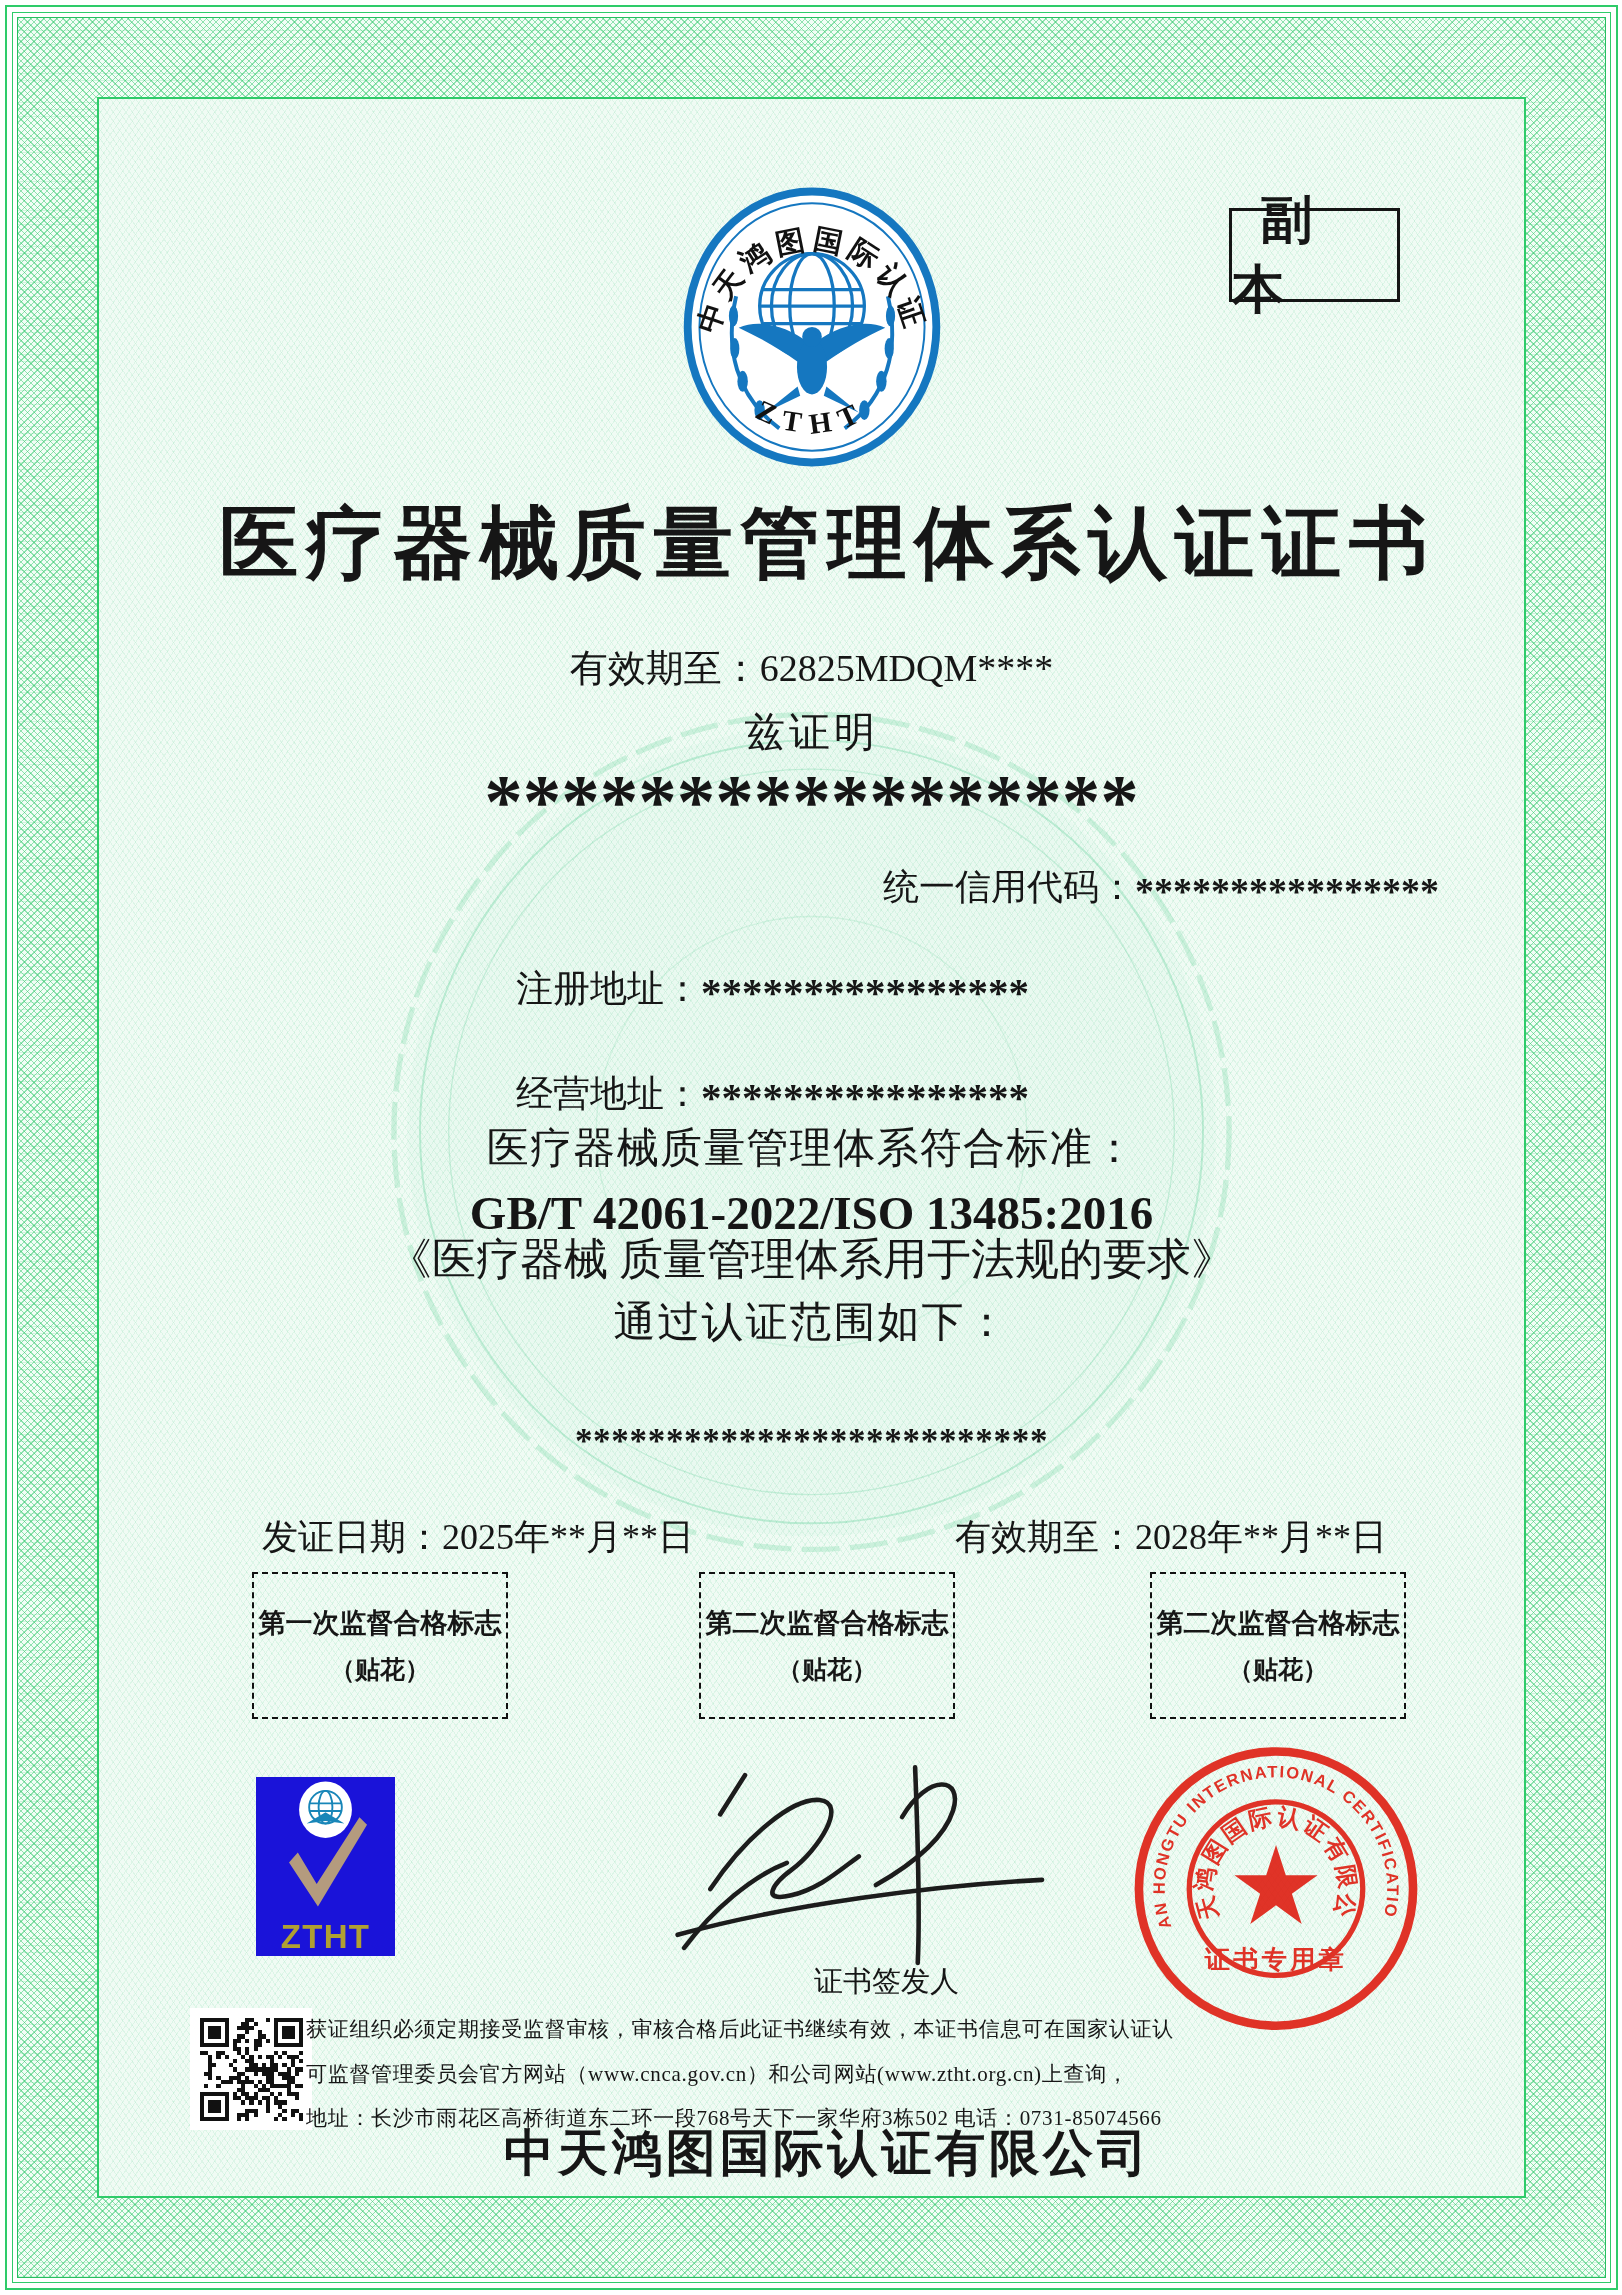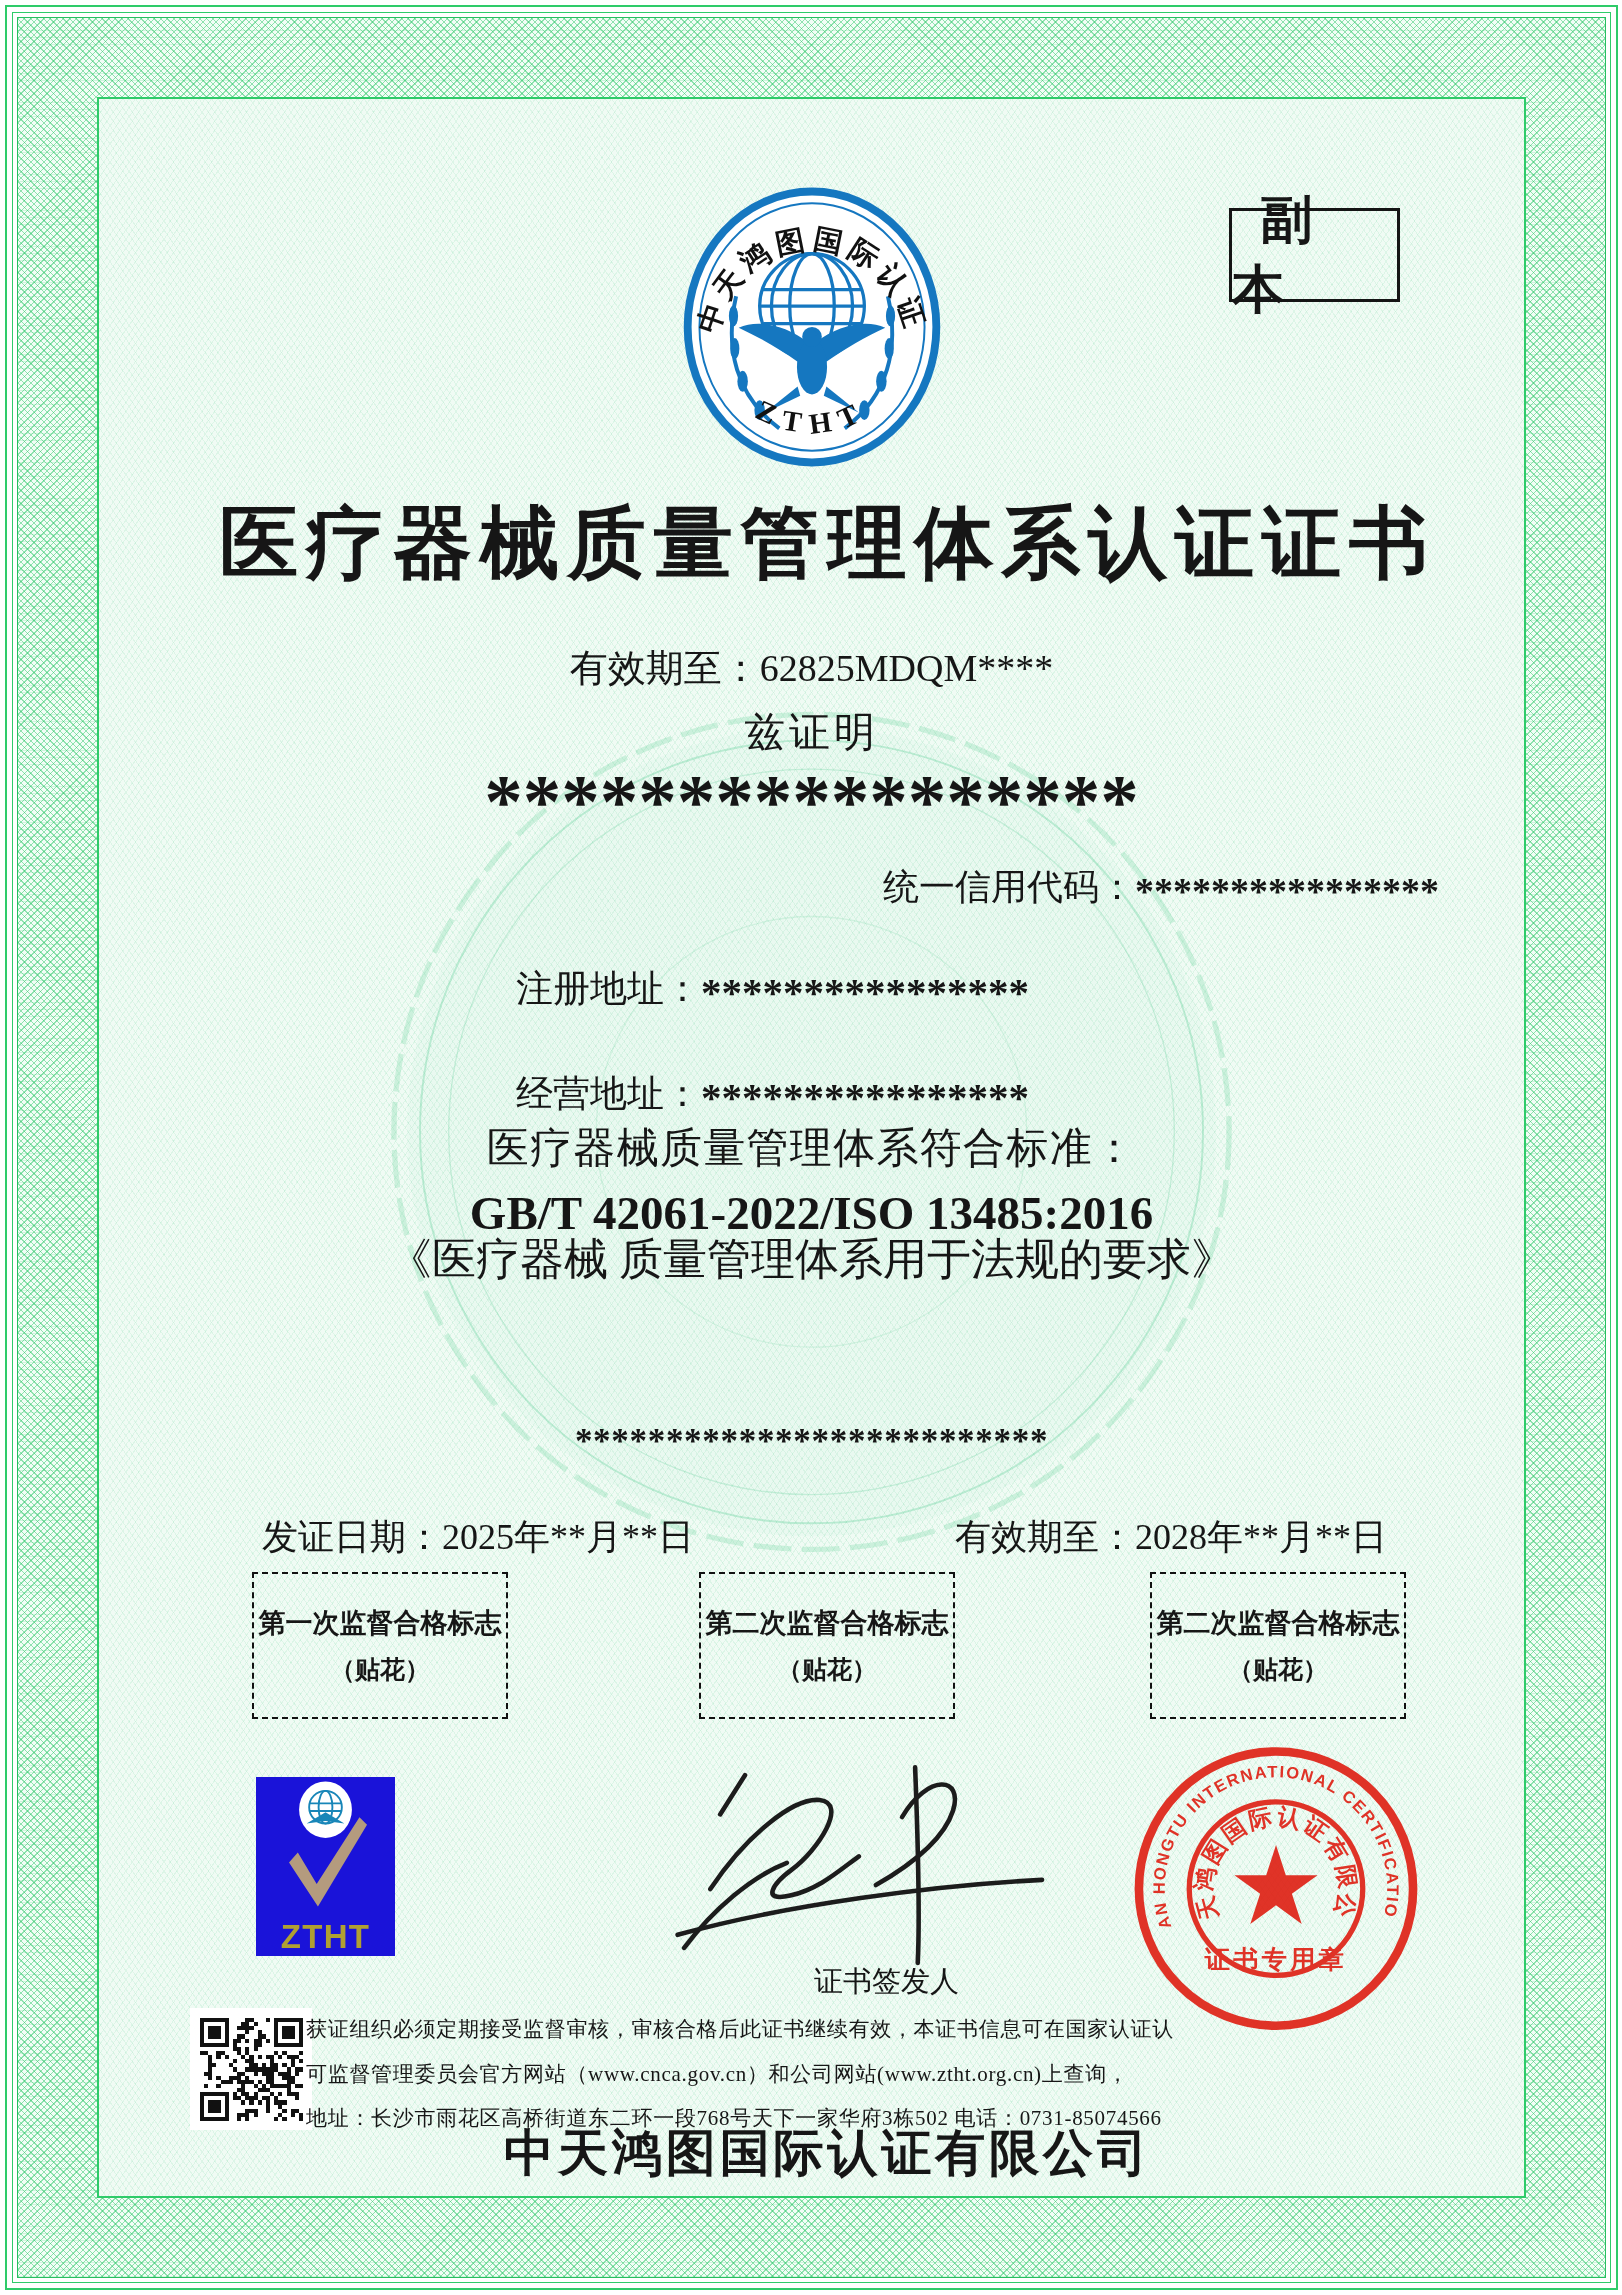--- a/index.html
+++ b/index.html
@@ -146,20 +146,21 @@
     <span>注册地址：</span><span class="ast" style="font-weight:bold;font-size:41px;">****************</span>
   </div>
 
   <div class="abs" style="left:516px;top:1035px;font-size:37px;margin-top:37px;">
     <span>经营地址：</span><span class="ast" style="font-weight:bold;font-size:41px;">****************</span>
   </div>
 
   <div class="abs ctr" style="top:1127px;font-size:42px;letter-spacing:1.3px;">医疗器械质量管理体系符合标准：</div>
   <div class="abs ctr" style="top:1190px;font-size:47px;font-weight:600;">GB/T 42061-2022/ISO 13485:2016</div>
   <div class="abs ctr" style="top:1238px;font-size:44px;">《医疗器械 质量管理体系用于法规的要求》</div>
+  <div class="abs ctr" style="top:1301px;font-size:42px;letter-spacing:2px;">通过认证范围如下：</div>
 
   <div class="abs ctr" style="top:1419px;font-size:35px;font-weight:bold;letter-spacing:0.7px;"><span class="ast">**************************</span></div>
 
   <div class="abs" style="left:262px;top:1519px;font-size:36px;">发证日期：2025年**月**日</div>
   <div class="abs" style="left:955px;top:1519px;font-size:36px;">有效期至：2028年**月**日</div>
 
   <div class="dashbox" style="left:252px;">
     <div class="l1">第一次监督合格标志</div>
     <div class="l2">（贴花）</div>
   </div>

